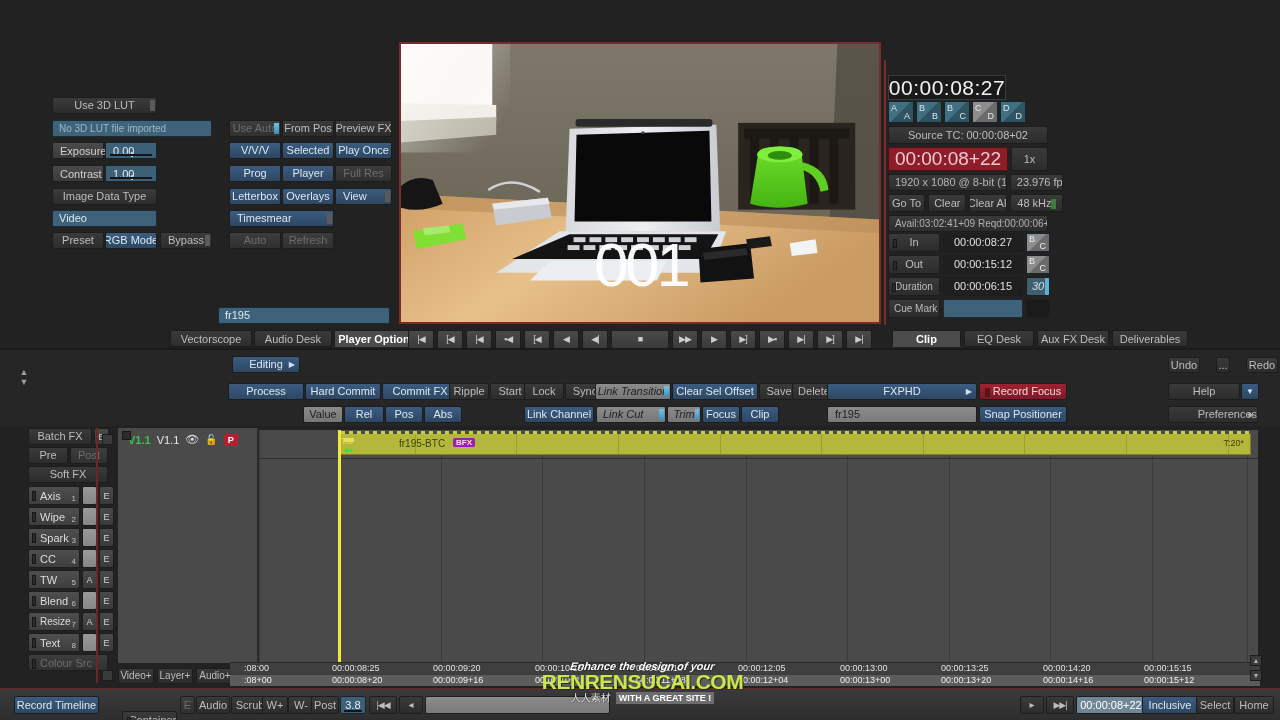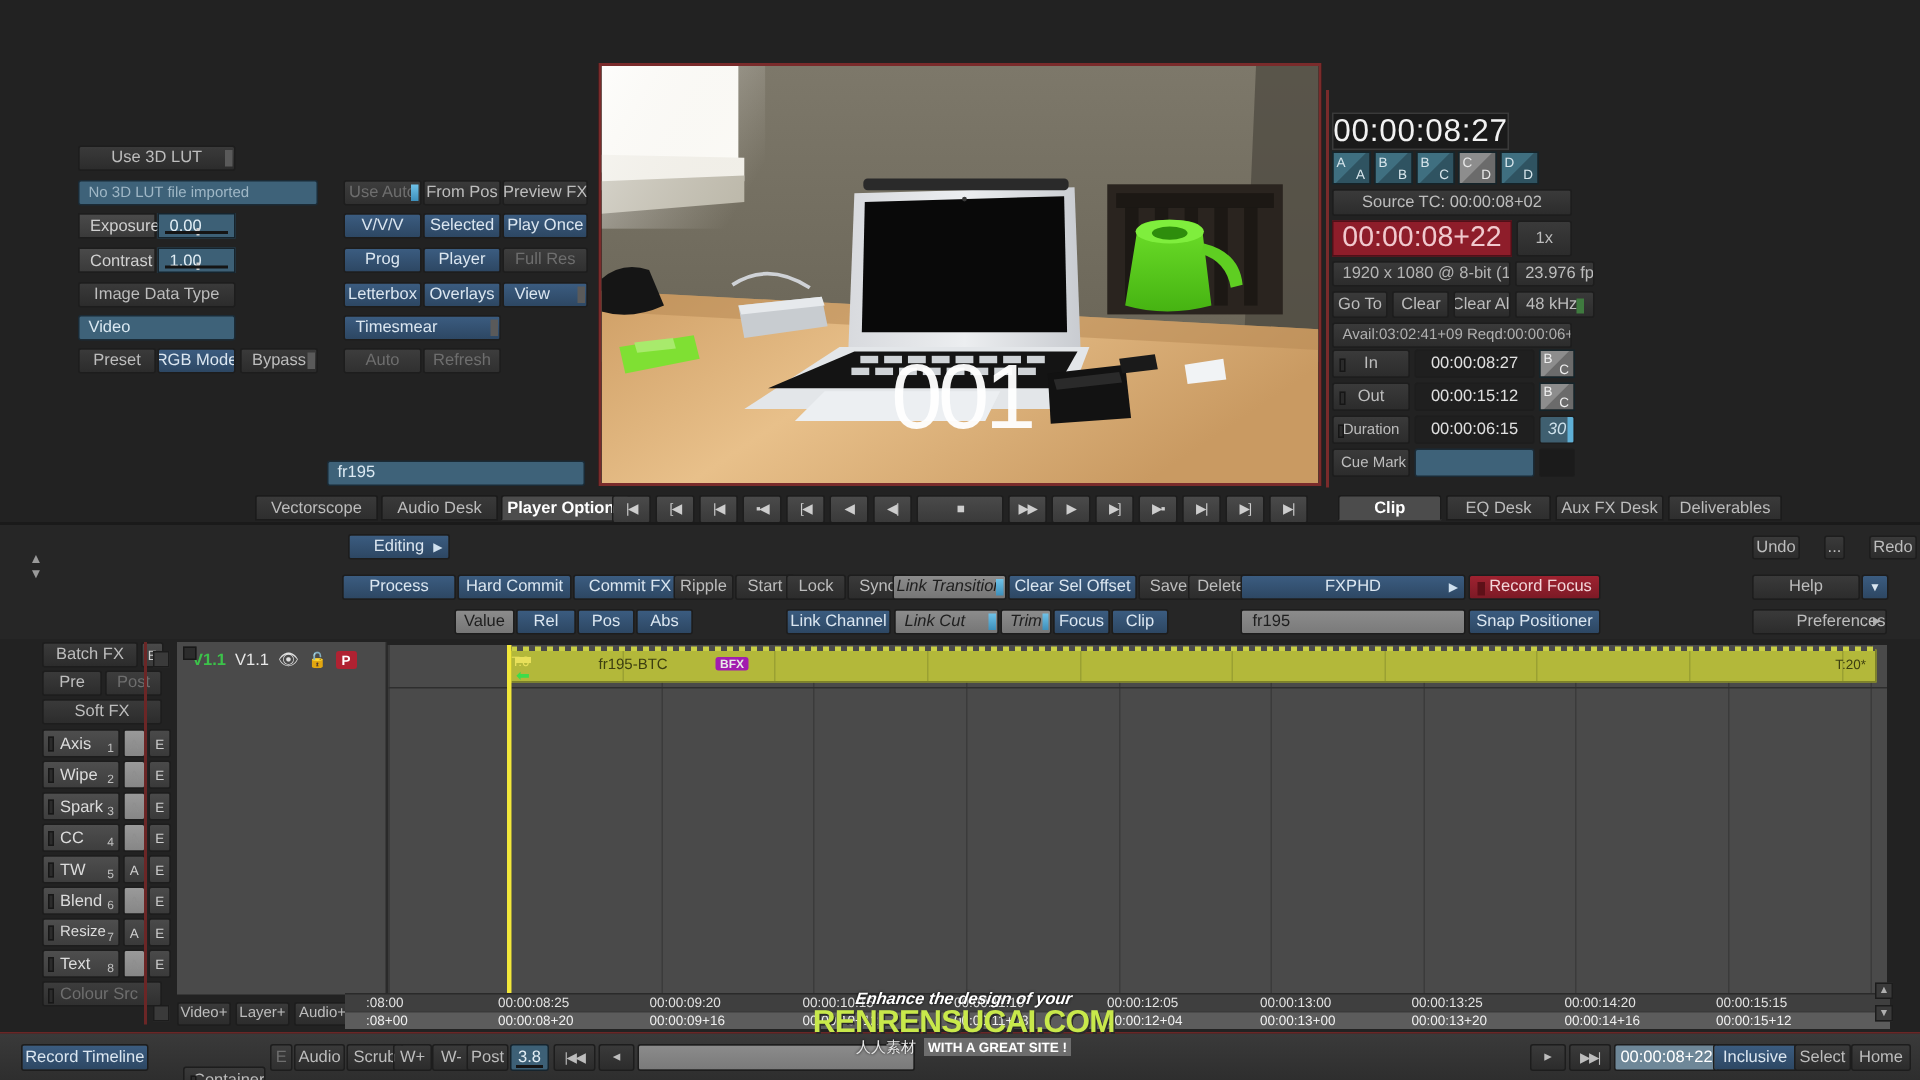--- a/index.html
+++ b/index.html
@@ -805,21 +805,21 @@
       <div class="tickmark" style="left:74px;"></div>
       <div class="tickmark" style="left:175px;"></div>
       <div class="tickmark" style="left:277px;"></div>
       <div class="tickmark" style="left:379px;"></div>
       <div class="tickmark" style="left:480px;"></div>
       <div class="tickmark" style="left:582px;"></div>
       <div class="tickmark" style="left:683px;"></div>
       <div class="tickmark" style="left:785px;"></div>
       <div class="tickmark" style="left:887px;"></div>
       <span style="position:absolute;left:58px;top:4px;font-size:10px;color:#3d3f10;">fr195-BTC</span>
-      <span style="position:absolute;left:136px;top:4px;font-size:8px;font-weight:bold;color:#e8e8e8;background:#a21caf;padding:0 3px;border-radius:2px;"><span>BFX</span></span>
+      <span style="position:absolute;left:112px;top:4px;font-size:8px;font-weight:bold;color:#e8e8e8;background:#a21caf;padding:0 3px;border-radius:2px;"><span>BFX</span></span>
       <span style="position:absolute;right:6px;top:4px;font-size:9px;color:#3d3f10;">T:20*</span>
     </div>
   </div>
 
   <div id="playhead"></div>
   <div style="position:absolute;left:341px;top:436px;font-size:9px;color:#e8e05a;z-index:21;"><span>T:0</span></div>
   <div style="position:absolute;left:344px;top:444px;color:#3ddc4a;font-size:11px;z-index:21;">⬅</div>
   <div style="position:absolute;left:344px;top:438px;width:10px;height:4px;background:#e8e05a;z-index:21;"></div>
 
   <div style="position:absolute;left:118px;top:668px;display:flex;gap:3px;">

